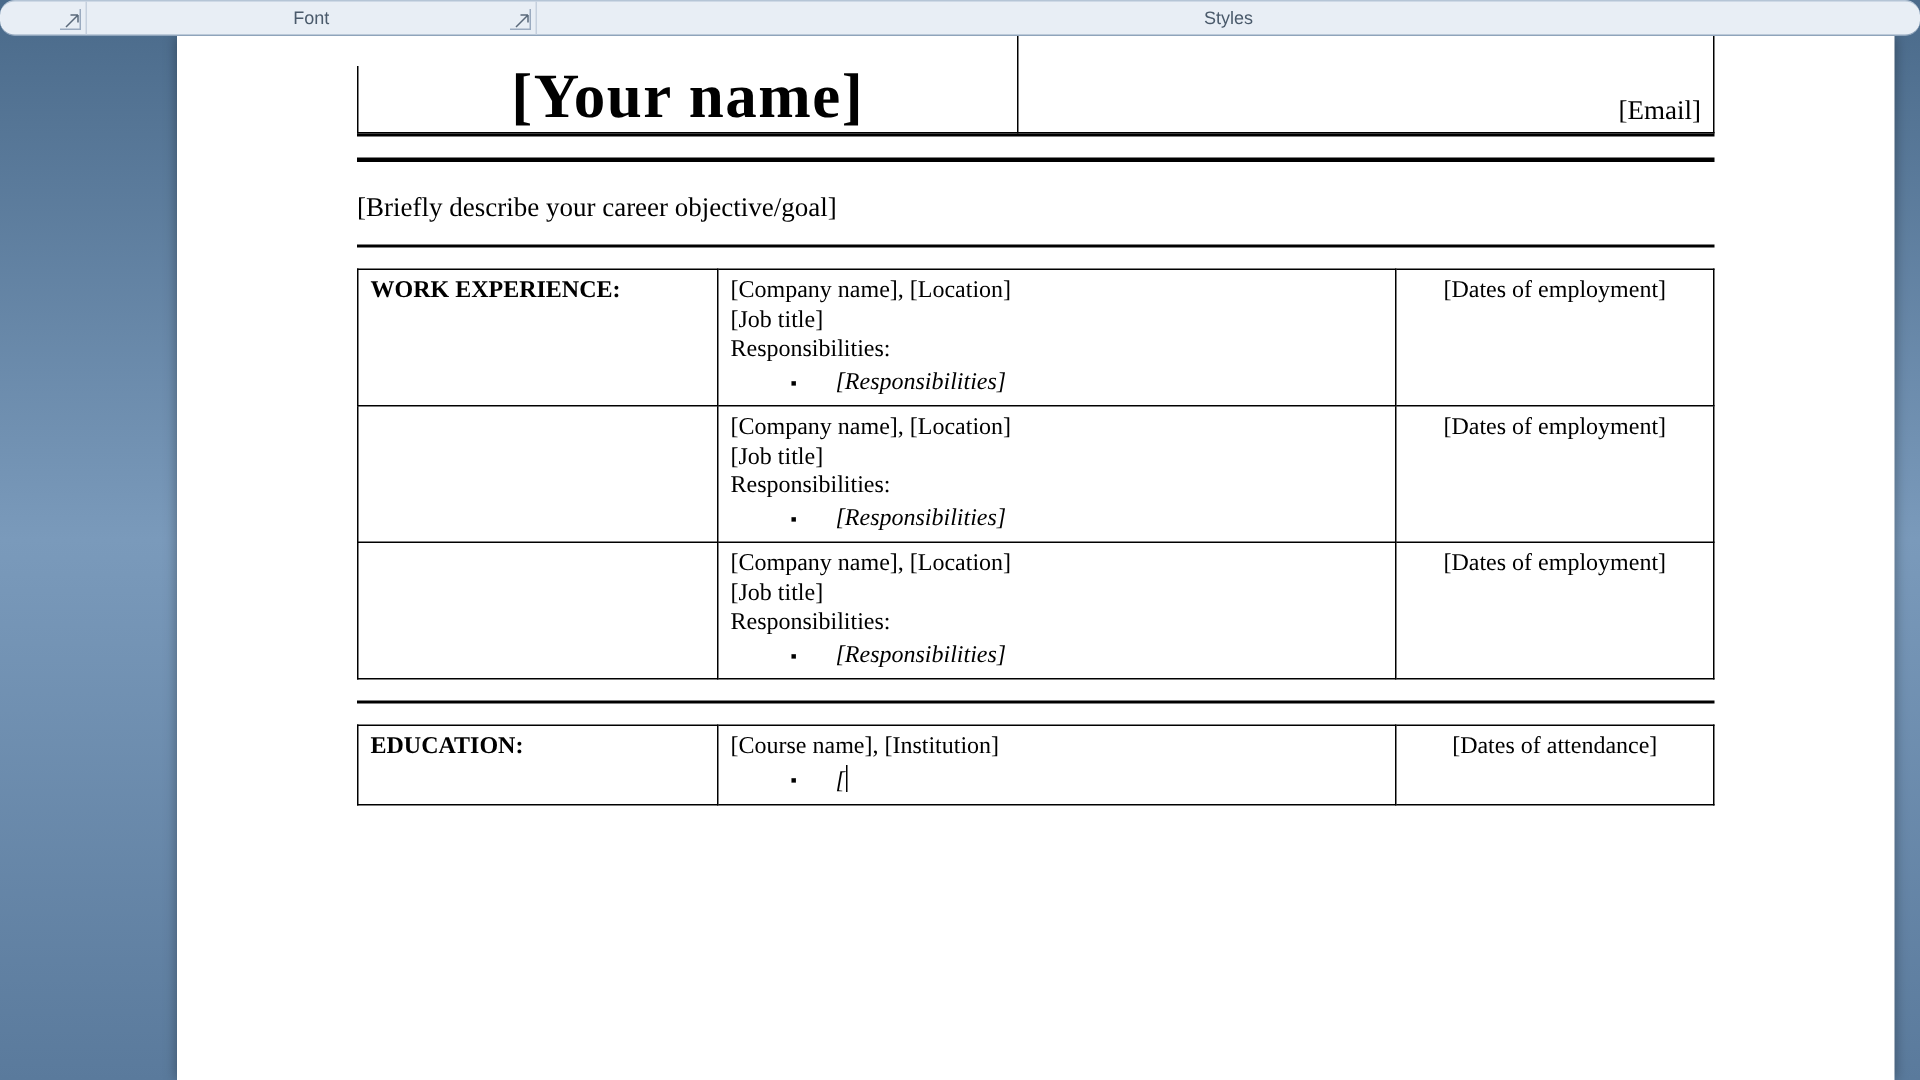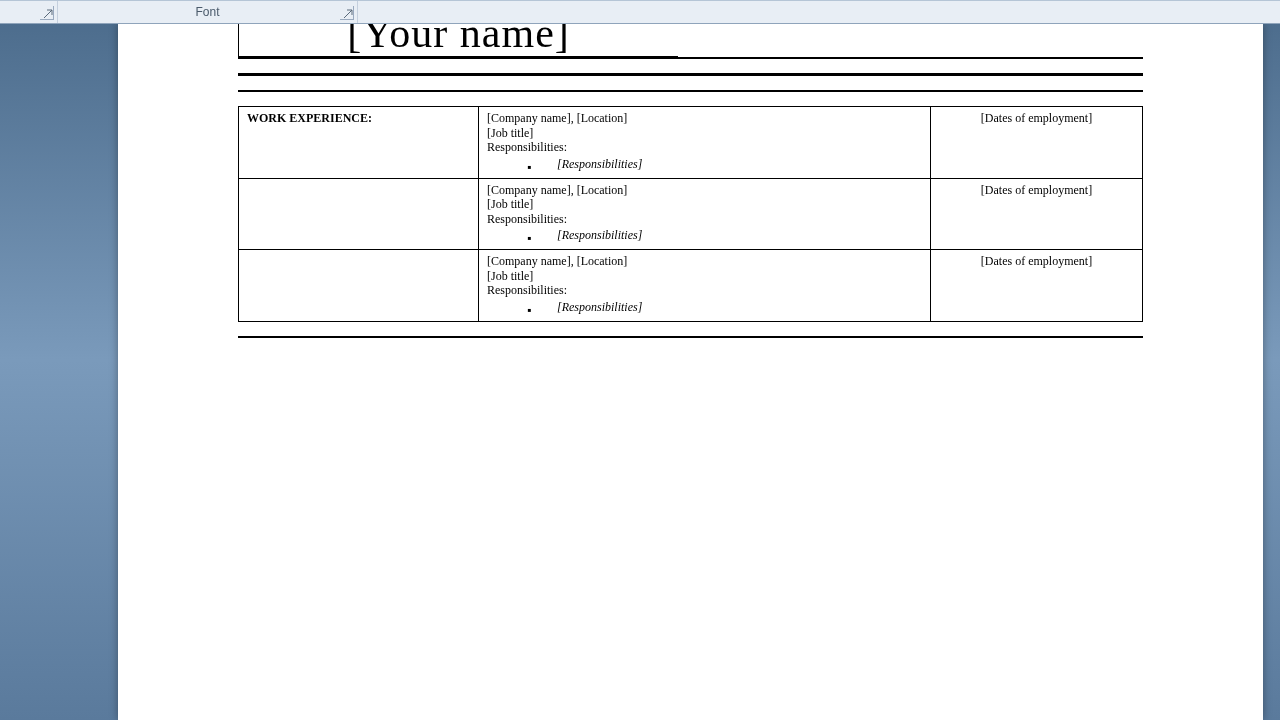--- a/index.html
+++ b/index.html
@@ -1,46 +1,46 @@
 <!DOCTYPE html>
 <html><head>
 <meta charset="utf-8">
 <style>
   html,body{margin:0;padding:0;height:100%;font-family:Garamond,Georgia,'Times New Roman',serif;background:linear-gradient(to bottom,#4a6a8a 0%,#7a9abb 50%,#5a7a9c 100%);overflow:hidden;}
   *{box-sizing:border-box;}
 
   
-  .ribbon{position:absolute;top:0;left:0;right:0;height:24px;display:flex;background:#e8eef5;border-top:1px solid #b5c5d6;border-bottom:1px solid #8fa4bb;font-family:'Segoe UI',Tahoma,sans-serif;}
+  .ribbon{position:absolute;top:0;left:0;right:0;height:24px;display:flex;background:#e8eef5;border-top:1px solid #b5c5d6;border-bottom:1px solid #8fa4bb;font-family:'Segoe UI',Tahoma,sans-serif;border-radius:10px;}
   .ribbon-group{position:relative;display:flex;align-items:center;justify-content:center;height:100%;color:#4a5a6b;font-size:12px;border-right:1px solid #c5d0de;}
   .ribbon-group .lbl{pointer-events:none;}
   .dlg-launcher{position:absolute;right:3px;bottom:3px;width:14px;height:14px;border:1px solid #9aaabf;border-top:none;border-left:none;display:flex;align-items:flex-end;justify-content:flex-end;cursor:pointer;}
   .dlg-launcher svg{width:10px;height:10px;}
   .g-font{flex:0 0 300px;}
   .g-para{flex:0 0 240px;}
   .g-styles{flex:1 1 auto;border-right:none;}
   .rule-left{position:absolute;left:0;top:0;height:100%;width:58px;border-right:1px solid #c5d0de;}
 
   
   .workspace{position:absolute;top:24px;bottom:0;left:0;right:0;overflow:hidden;}
   .paper{position:absolute;top:0;left:118px;width:1145px;height:100%;background:#fff;box-shadow:0 0 8px rgba(0,0,0,.35);}
   .page-inner{position:absolute;left:120px;right:120px;top:-12px;}
 
   
   .hdr-row{display:flex;border-bottom:2px solid #000;}
-  .hdr-name{flex:0 0 440px;border:1px solid #000;border-top:none;border-right:none;display:flex;align-items:center;justify-content:center;font-weight:400;font-size:42px;letter-spacing:1px;padding:0 8px 2px;line-height:1;white-space:nowrap;overflow:hidden;}
+  .hdr-name{flex:0 0 440px;border:1px solid #000;border-top:none;border-right:none;display:flex;align-items:center;justify-content:center;font-weight:700;font-size:42px;letter-spacing:1px;padding:0 8px 2px;line-height:1;white-space:nowrap;overflow:hidden;margin-top:32px;}
   .hdr-contact{flex:1;border:1px solid #000;border-top:none;display:flex;align-items:flex-end;justify-content:flex-end;padding:4px 8px;font-size:18px;}
 
   .thick-rule{height:3px;background:#000;margin:14px 0;}
   .med-rule{height:2px;background:#000;margin:14px 0;}
 
   .objective{font-size:18px;margin:20px 0 12px;}
 
   
   table.blk{width:100%;border-collapse:collapse;table-layout:fixed;}
-  table.blk td{border:1px solid #000;vertical-align:top;padding:4px 8px 6px;font-size:12px;line-height:1.22;}
+  table.blk td{border:1px solid #000;vertical-align:top;padding:4px 8px 6px;font-size:16px;line-height:1.22;}
   table.blk col.c1{width:240px;}
   table.blk col.c2{}
   table.blk col.c3{width:212px;}
   .sec-label{font-weight:700;}
   .dates{text-align:center;}
   ul.bul{list-style:none;margin:2px 0 0;padding:0;}
   ul.bul li{position:relative;padding-left:70px;font-style:italic;}
   ul.bul li::before{content:"▪";position:absolute;left:40px;top:0;font-size:12px;line-height:20px;}
   .cursor{display:inline-block;width:1px;height:18px;background:#000;vertical-align:-3px;margin-left:1px;}
 </style>
@@ -56,34 +56,41 @@
     </div>
   </div>
   <div class="ribbon-group g-font" style="margin-left:58px">
     <span class="lbl">Font</span>
     <div class="dlg-launcher">
       <svg viewBox="0 0 10 10">
           <path d="M1 9 L9 1 M9 1 L9 6 M9 1 L4 1" stroke="#5a6a7b" stroke-width="1" fill="none"></path>
         </svg>
     </div>
   </div>
+  <div class="ribbon-group g-styles">
+    <span class="lbl">Styles</span>
+  </div>
 </div>
 
 <div class="workspace">
   <div class="paper">
     <div class="page-inner">
 
       <div class="hdr-row">
         <div class="hdr-name">
             <span>[Your name]</span>
           </div>
+        <div class="hdr-contact">
+            <span>[Email]</span>
+          </div>
       </div>
 
       <div class="thick-rule"></div>
 
+      <div class="objective">[Briefly describe your career objective/goal]</div>
 
       <div class="med-rule"></div>
 
       <table class="blk">
         <colgroup>
             <col class="c1">
             <col class="c2">
             <col class="c3">
           </colgroup>
         <tbody>
@@ -121,16 +128,35 @@
                   <li>[Responsibilities]</li>
                 </ul>
           </td>
           <td class="dates">[Dates of employment]</td>
         </tr>
       </tbody>
         </table>
 
       <div class="med-rule"></div>
 
+      <table class="blk">
+        <colgroup>
+            <col class="c1">
+            <col class="c2">
+            <col class="c3">
+          </colgroup>
+        <tbody>
+            <tr>
+          <td class="sec-label">EDUCATION:</td>
+          <td>
+            <div>[Course name], [Institution]</div>
+            <ul class="bul">
+                  <li><span>[</span><span class="cursor"></span></li>
+                </ul>
+          </td>
+          <td class="dates">[Dates of attendance]</td>
+        </tr>
+      </tbody>
+        </table>
 
     </div>
   </div>
 </div>
 
 </body></html>

